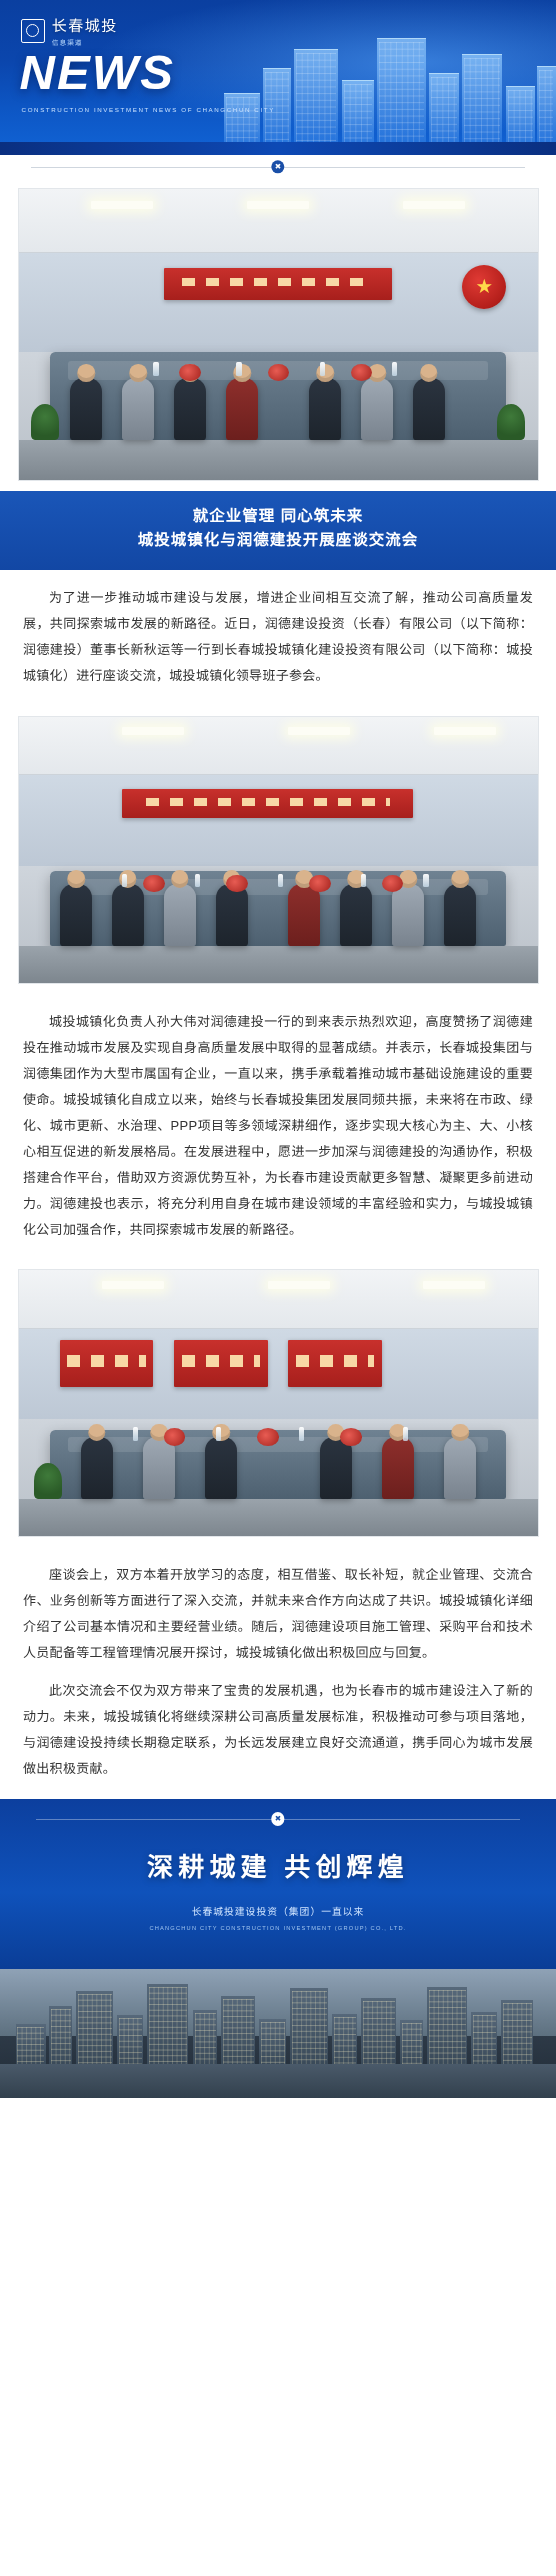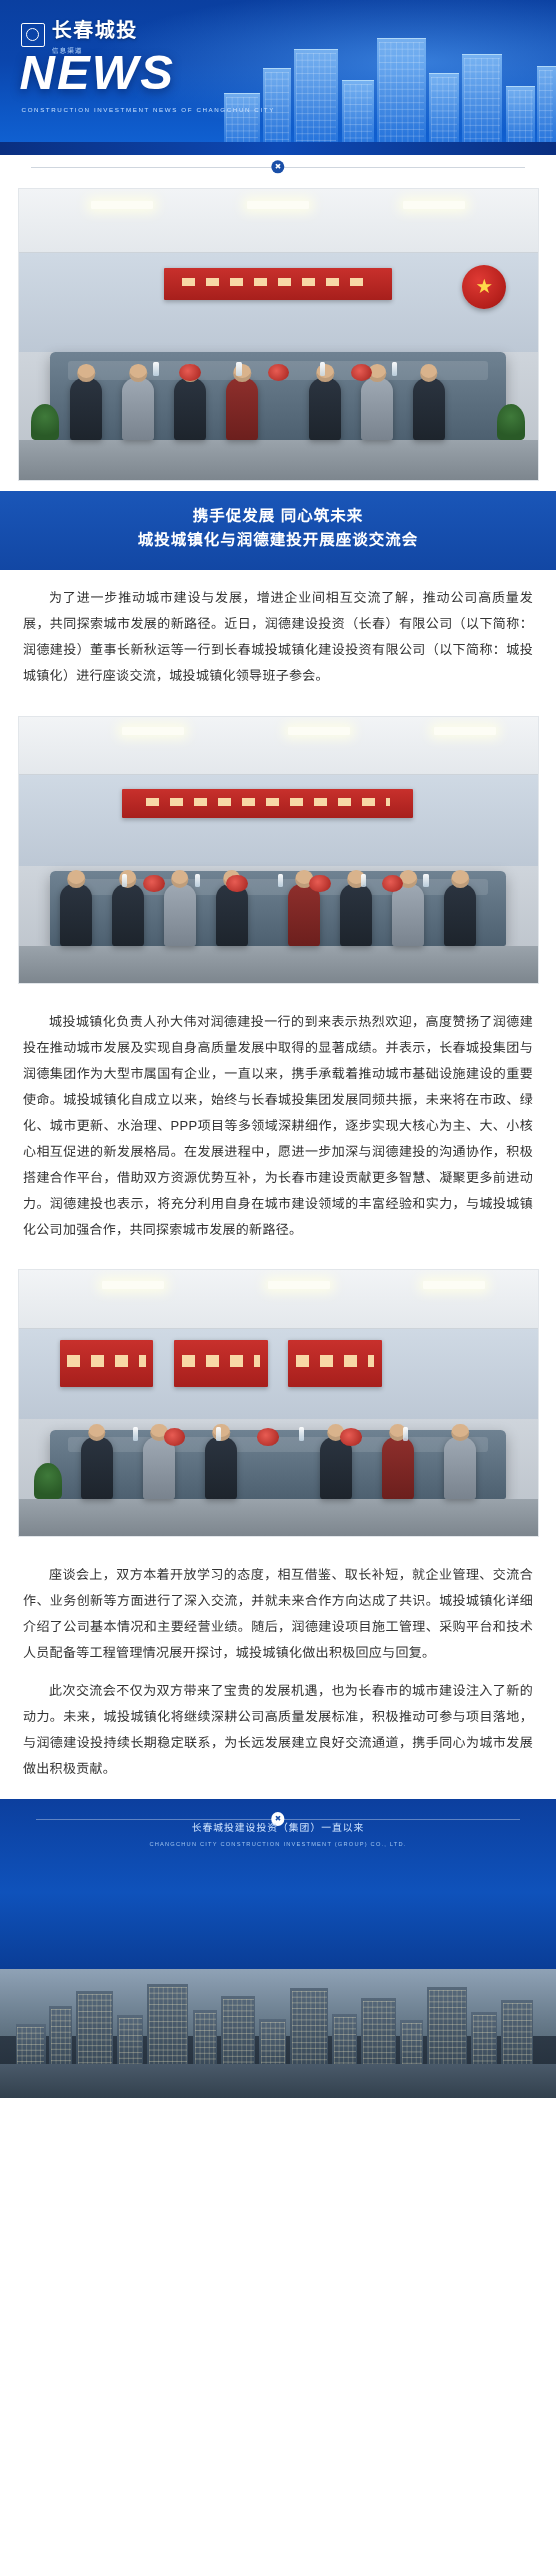--- a/index.html
+++ b/index.html
@@ -61,22 +61,22 @@
   }
   .hdr-logo-mark::before {
     content:"";
     position:absolute; left: 4.1px; top: 4.1px;
     width: 11.3px; height: 11.3px;
     border: 1.5px solid #ffffff;
     border-radius: 50%;
   }
   .hdr-logo-text {
     color: #ffffff;
-    font-size: 20px;
-    font-weight: bold;
+    font-size: 15px;
+    font-weight: normal;
     letter-spacing: 1.5px;
     text-shadow: 0 1px 3.1px rgba(0,0,0,.35);
   }
   .hdr-logo-sub {
     color: #bcdcff;
     font-size: 6.7px;
     letter-spacing: 1px;
     margin-top: 2.1px;
   }
   .hdr-news {
@@ -442,21 +442,21 @@
       <div class="flower" style="left:64%; bottom:34%;"></div>
       <div class="bottle" style="left:26%; bottom:36%;"></div>
       <div class="bottle" style="left:42%; bottom:36%;"></div>
       <div class="bottle" style="left:58%; bottom:36%;"></div>
       <div class="bottle" style="left:72%; bottom:36%;"></div>
     </div>
   </div>
 </div>
 
 <div class="title-block">
-  <div class="title-line1">携手促发展 同心筑未来</div>
+  <div class="title-line1">就企业管理 同心筑未来</div>
   <div class="title-line2">城投城镇化与润德建投开展座谈交流会</div>
 </div>
 
 <div class="text-block">
   <p class="para">为了进一步推动城市建设与发展，增进企业间相互交流了解，推动公司高质量发展，共同探索城市发展的新路径。近日，润德建设投资（长春）有限公司（以下简称：润德建投）董事长新秋运等一行到长春城投城镇化建设投资有限公司（以下简称：城投城镇化）进行座谈交流，城投城镇化领导班子参会。</p>
 </div>
 
 <div class="photo-wrap">
   <div class="photo small">
     <div class="photo-room">
@@ -528,20 +528,21 @@
 
 <div class="text-block">
   <p class="para">座谈会上，双方本着开放学习的态度，相互借鉴、取长补短，就企业管理、交流合作、业务创新等方面进行了深入交流，并就未来合作方向达成了共识。城投城镇化详细介绍了公司基本情况和主要经营业绩。随后，润德建设项目施工管理、采购平台和技术人员配备等工程管理情况展开探讨，城投城镇化做出积极回应与回复。</p>
   <p class="para">此次交流会不仅为双方带来了宝贵的发展机遇，也为长春市的城市建设注入了新的动力。未来，城投城镇化将继续深耕公司高质量发展标准，积极推动可参与项目落地，与润德建设投持续长期稳定联系，为长远发展建立良好交流通道，携手同心为城市发展做出积极贡献。</p>
 </div>
 
 <div class="footer-banner">
   <div class="hdr-grid"></div>
   <div class="footer-rule"></div>
   <div class="footer-badge">✖</div>
+  <div class="footer-slogan">深耕城建  共创辉煌</div>
   <div class="footer-org">长春城投建设投资（集团）一直以来</div>
   <div class="footer-en">CHANGCHUN  CITY  CONSTRUCTION  INVESTMENT  (GROUP)  CO., LTD.</div>
 </div>
 
 <div class="city-strip">
   <div class="sky"></div>
   <div class="city-bld" style="left:15.5px;  width:30px;  height:40px;"></div>
   <div class="city-bld" style="left:49px;  width:23px;  height:58px;"></div>
   <div class="city-bld" style="left:76px; width:37px;  height:73px;"></div>
   <div class="city-bld" style="left:117px; width:26px;  height:49px;"></div>

